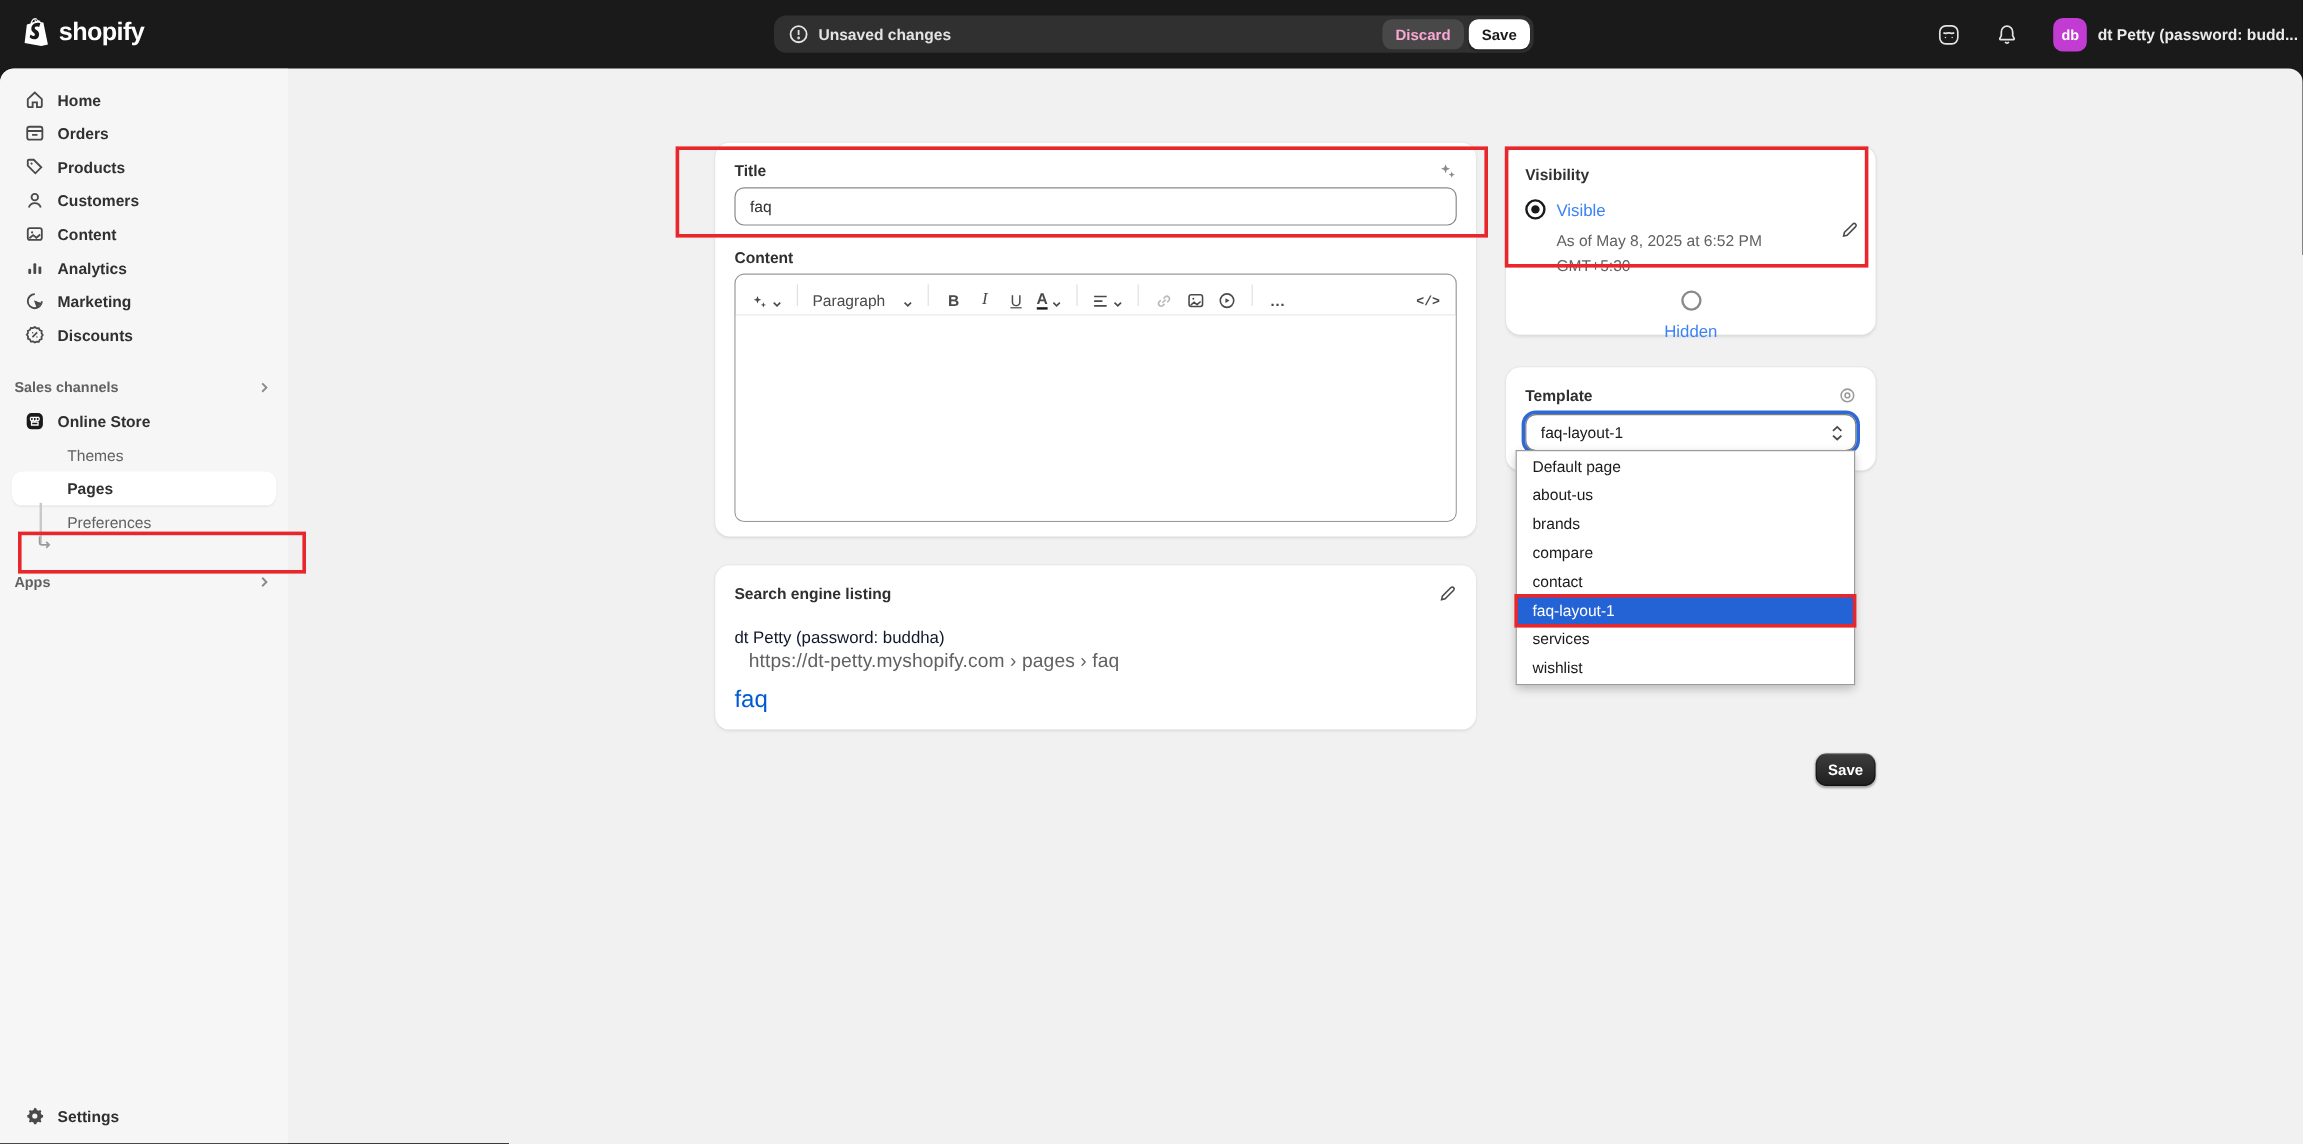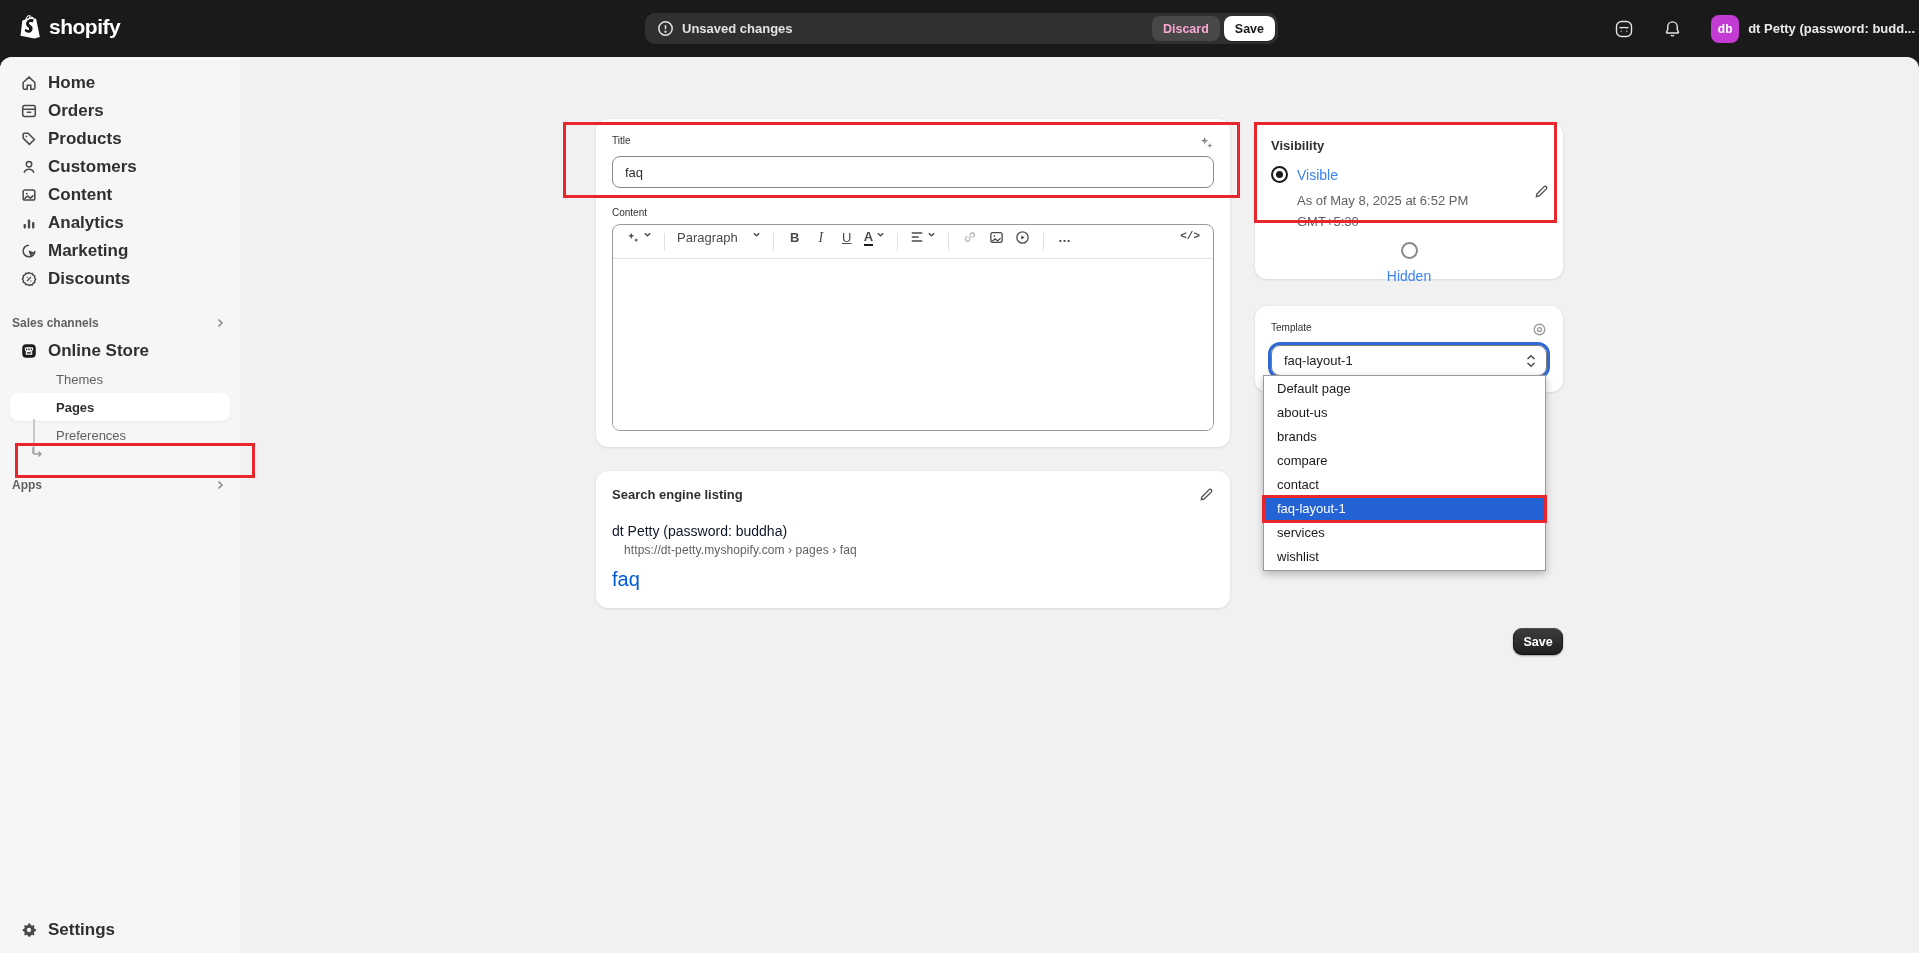--- a/index.html
+++ b/index.html
@@ -24,57 +24,57 @@
   .avatar { width:28px; height:28px; border-radius:8px; background:#c23bd2; color:#fff; font-size:12px; font-weight:700;
             display:flex; align-items:center; justify-content:center; }
   .profile-name { color:#ebebeb; font-size:13px; font-weight:600; white-space:nowrap; }
 
   
   .frame { position:absolute; top:57px; left:0; width:1919px; height:896px; background:#f1f1f1;
            border-radius:12px 12px 0 0; overflow:hidden; }
   .sidebar { position:absolute; left:0; top:0; width:240px; height:896px; background:#f6f6f6; }
   .nav { padding:12px 8px 0 8px; }
   .nav-item { height:28px; display:flex; align-items:center; gap:10px; padding:0 12px; border-radius:8px;
-              color:#303030; font-size:17px; font-weight:600; cursor:pointer; }
+              color:#303030; font-size:13px; font-weight:600; cursor:pointer; }
   .nav-item .nicon { width:18px; height:18px; display:flex; align-items:center; justify-content:center; color:#4a4a4a; }
   .section-head { display:flex; align-items:center; justify-content:space-between; padding:0 14px 0 12px;
                   height:24px; color:#616161; font-size:12px; font-weight:600; cursor:pointer; }
   .sub-item { height:28px; display:flex; align-items:center; padding-left:48px; border-radius:8px;
               color:#616161; font-size:13px; font-weight:500; cursor:pointer; position:relative; }
   .sub-item.active { background:#ffffff; color:#303030; font-weight:600; box-shadow:0 1px 2px rgba(0,0,0,.06); margin:0 2px 0 2px; padding-left:46px;}
   .tree-line { position:absolute; left:33px; top:362px; width:1.5px; height:34px; background:#c9c9c9; }
   .tree-arrow { position:absolute; left:30px; top:388px; color:#9a9a9a; }
   .settings-item { position:absolute; left:8px; right:8px; bottom:9px; }
 
   
   .breadcrumb { position:absolute; left:602px; top:76px; display:flex; align-items:center; gap:9px; }
   .bc-title { font-size:20px; font-weight:700; color:#303030; }
   .bc-chev { color:#8a8a8a; font-size:16px; font-weight:600; }
   .card { position:absolute; background:#fff; border-radius:12px; box-shadow:0 1px 3px rgba(0,0,0,.09), 0 0 2px rgba(0,0,0,.04); }
   .card-pad { padding:16px; }
-  .field-label { font-size:10px; color:#303030; font-weight:400; }
+  .field-label { font-size:13px; color:#303030; font-weight:700; }
   .text-input { margin-top:6px; height:32px; width:100%; border:1px solid #8a8a8a; border-radius:8px; background:#fff;
                 display:flex; align-items:center; padding:0 12px; font-size:13px; color:#303030; }
 
   
   .editor { margin-top:6px; border:1px solid #999; border-radius:8px; height:207px; background:#fff; overflow:hidden; }
   .ed-toolbar { height:34px; border-bottom:1px solid #e3e3e3; display:flex; align-items:center; padding:0 10px; gap:2px; }
-  .ed-btn { height:24px; min-width:24px; border-radius:6px; display:flex; align-items:flex-start; justify-content:center;
+  .ed-btn { height:24px; min-width:24px; border-radius:6px; display:flex; align-items:flex-end; justify-content:center;
             color:#4a4a4a; font-size:13px; cursor:pointer; padding:0 3px; }
   .ed-sep { width:1px; height:18px; background:#e0e0e0; margin:0 7px; }
   .ed-b { font-weight:800; } .ed-i { font-style:italic; font-family:"Liberation Serif", serif; font-size:14px; }
   .ed-u { text-decoration:underline; }
   .ed-a { font-weight:600; border-bottom:2.5px solid #1a1a1a; line-height:13px; height:16px; }
   .ed-disabled { color:#b8b8b8; cursor:default; }
   .chev { margin-left:3px; }
   .ed-body { height:172px; background:#fff; cursor:text; }
 
   
   .seo-store { font-size:14px; color:#0f172a; margin-top:21px; }
-  .seo-url { font-size:12px; color:#616161; margin-top:4px; letter-spacing:0.1px;padding-left:12px; }
+  .seo-url { font-size:16px; color:#616161; margin-top:4px; letter-spacing:0.1px;padding-left:12px; }
   .seo-title { font-size:20px; color:#005bd3; margin-top:11px; cursor:pointer; }
 
   
   .card-heading { font-size:13px; font-weight:700; color:#303030; }
   .radio-row { display:flex; align-items:center; gap:9px; margin-top:13px; cursor:pointer; }
   .radio { width:17px; height:17px; border-radius:50%; flex:0 0 auto; }
   .radio.on { border:2.5px solid #1a1a1a; position:relative; }
   .radio.on::after { content:""; position:absolute; left:2.5px; top:2.5px; width:7px; height:7px; border-radius:50%; background:#1a1a1a; }
   .radio.off { border:2px solid #8a8a8a; background:#fff; }
   .radio-label { font-size:14px; color:#3b82f6; }

